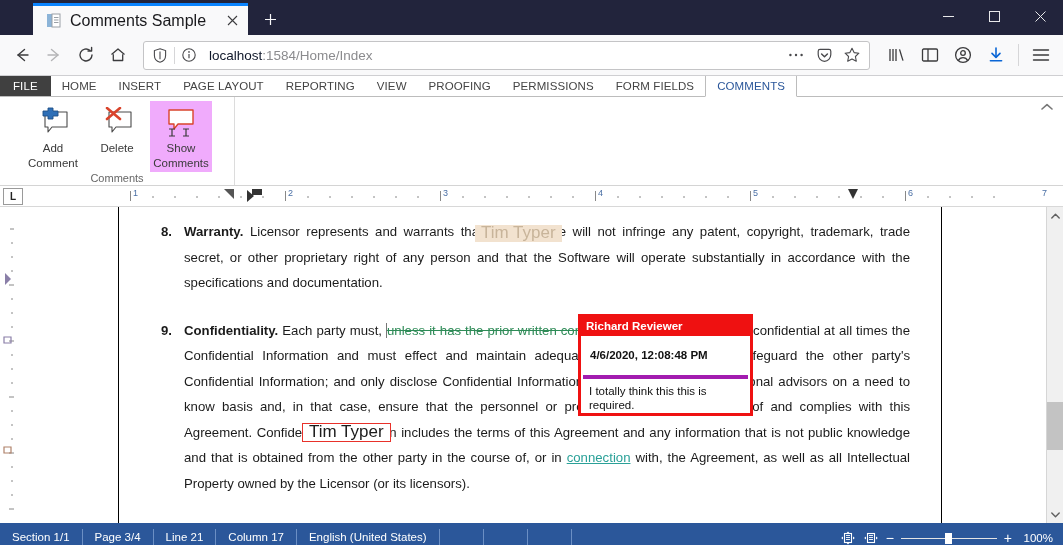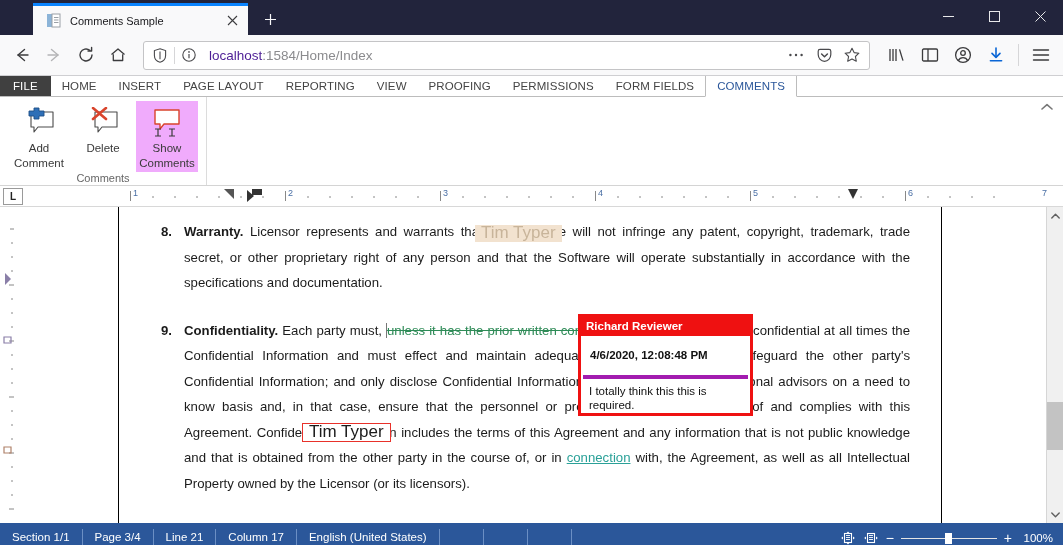--- a/index.html
+++ b/index.html
@@ -14,21 +14,21 @@
     display: flex; align-items: flex-end;
   }
   #tabstrip { display: flex; align-items: flex-end; height: 35px; padding-left: 33px; }
   .tab {
     height: 32px; width: 215px; background: #f9f9fa; border-top: 3px solid #0a84ff;
     display: flex; align-items: center; padding: 0 6px 0 12px; gap: 8px;
     position: relative;
   }
   .tab-favicon { width: 17px; height: 17px; flex: 0 0 17px; position: relative; }
   .tab-title {
-    font-size: 11px; color: #18181b; flex: 1 1 auto; white-space: nowrap;
+    font-size: 16px; color: #18181b; flex: 1 1 auto; white-space: nowrap;
     overflow: hidden; text-overflow: ellipsis;
   }
   .tab-close {
     width: 20px; height: 20px; flex: 0 0 20px; color: #3d3d3f;
     display: flex; align-items: center; justify-content: center; font-size: 15px;
   }
   #newtab-button {
     width: 32px; height: 30px; margin-left: 6px; margin-bottom: 1px;
     display: flex; align-items: center; justify-content: center;
     color: #f9f9fa; font-size: 19px; font-weight: 300;
@@ -54,21 +54,21 @@
     flex: 1 1 auto; height: 29px; margin: 0 8px; background: #fff;
     border: 1px solid #c4c4c6; border-radius: 3px;
     display: flex; align-items: center; padding: 0 4px; gap: 2px;
   }
   .url-badge { width: 24px; height: 22px; display:flex; align-items:center; justify-content:center; color:#4a4a4d;}
   .url-sep { width: 1px; height: 17px; background: #d6d6d8; }
   #urltext {
     flex: 1 1 auto; font-size: 13.5px; color: #8b8b8e; padding-left: 6px;
     white-space: nowrap; overflow: hidden;
   }
-  #urltext b { color: #4c1d95; font-weight: normal; }
+  #urltext b { color: #0f172a; font-weight: normal; }
   .url-right { width: 26px; height: 24px; display:flex; align-items:center; justify-content:center; color:#4a4a4d;}
   #toolbar-right { display: flex; align-items: center; gap: 3px; padding-left: 2px;}
   .tb-sep { width:1px; height:22px; background:#d6d6d8; margin:0 4px; }
 
   
   #ribbon-tabs {
     height: 21px; background: #fff; border-bottom: 1px solid #bcbcbc;
     display: flex; align-items: stretch; position: relative;
   }
   .rtab {
@@ -80,21 +80,21 @@
     color: #2b579a; background: #fff;
     border-left: 1px solid #bcbcbc; border-right: 1px solid #bcbcbc;
     border-bottom: 1px solid #fff; margin-bottom: -1px;
   }
   #ribbon-body {
     height: 89px; background: #fff; border-bottom: 1px solid #d4d4d4;
     display: flex; position: relative;
   }
   .ribbon-group {
     display: flex; flex-direction: column; align-items: center;
-    border-right: 1px solid #dcdcdc; padding: 0 8px; height: 100%;
+    border-right: 1px solid #dcdcdc; padding: 0 22px; height: 100%;
   }
   .ribbon-group-items { display: flex; align-items: flex-start; flex: 1 1 auto; padding-top: 4px; gap: 2px;}
   .ribbon-group-label { font-size: 11px; color: #666; padding-bottom: 3px; }
   .rbtn {
     width: 62px; display: flex; flex-direction: column; align-items: center;
     padding: 3px 2px 2px; gap: 2px;
   }
   .rbtn.sel { background: #f0abfc; }
   .rbtn-label { font-size: 11.5px; color: #3a3a3a; text-align: center; line-height: 13px; }
   .rbtn-icon { height: 36px; display: flex; align-items: center; justify-content: center; }

